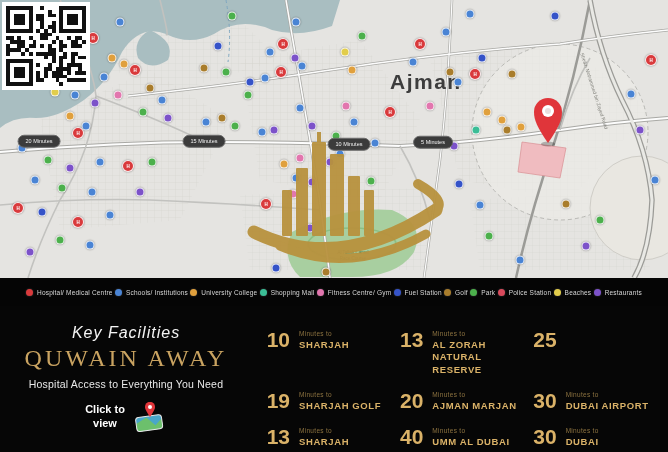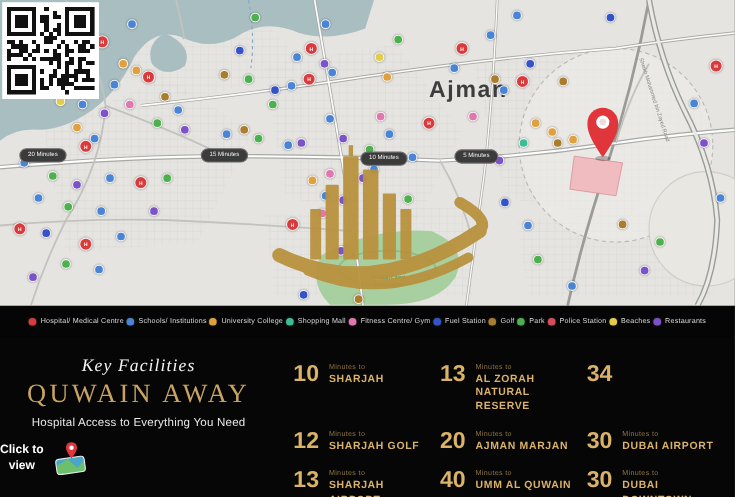--- a/index.html
+++ b/index.html
@@ -35,26 +35,26 @@
           display:flex;align-items:center;justify-content:space-between;box-sizing:border-box;
           padding:0 26px;z-index:2}
   .leg-item{display:flex;align-items:center;flex:none}
   .leg-dot{width:7px;height:7px;border-radius:50%;margin-right:4px;flex:none;
            box-shadow:0 0 2px rgba(255,255,255,.25)}
   .leg-label{font-size:6.5px;color:#d8d8d8;letter-spacing:.2px;white-space:nowrap}
 
   
   .bottom{position:absolute;left:0;top:306px;width:668px;height:146px;display:flex;background:#060606}
   .promo{width:252px;box-sizing:border-box;padding-top:18px;text-align:center;flex:none}
-  .script-title{font-family:Liberation Serif, serif;font-style:italic;color:#f4f4f4;font-size:16px;
+  .script-title{font-family:Liberation Sans, sans-serif;font-style:italic;color:#f4f4f4;font-size:16px;
                 letter-spacing:1px}
   .headline{font-family:"Liberation Serif",serif;color:#c9a361;font-size:24px;letter-spacing:3px;
             margin-top:3px;white-space:nowrap}
   .subtitle{color:#e8e8e8;font-size:10.5px;margin-top:6px;letter-spacing:.2px}
-  .cta{margin-top:12px;display:flex;align-items:center;justify-content:flex-start;gap:8px;cursor:pointer}
+  .cta{margin-top:12px;display:flex;align-items:center;justify-content:center;gap:8px;cursor:pointer}
   .cta-text{color:#fff;font-weight:bold;font-size:11px;line-height:1.25;text-align:center}
 
   .times{flex:1;display:grid;grid-template-columns:repeat(3,1fr);align-content:start;
          padding:24px 14px 0 6px;row-gap:15px;column-gap:4px}
   .time-item{display:flex;gap:9px;align-items:flex-start}
   .minutes{font-size:21px;font-weight:bold;color:#dab268;min-width:32px;text-align:right;
            line-height:.95;flex:none;font-family:"Liberation Sans",sans-serif}
   .unit{font-size:6.5px;color:#8d7340;letter-spacing:.3px}
   .dest{font-size:9.5px;font-weight:bold;color:#dab268;letter-spacing:.6px;margin-top:2px;
         line-height:1.3;max-width:118px}
@@ -562,24 +562,24 @@
         </div>
       </div>
       <div class="time-item">
         <div class="minutes">13</div>
         <div>
           <div class="unit">Minutes to</div>
           <div class="dest">AL ZORAH NATURAL RESERVE</div>
         </div>
       </div>
       <div class="time-item">
-        <div class="minutes">34</div>
-      </div>
-      <div class="time-item">
-        <div class="minutes">12</div>
+        <div class="minutes">25</div>
+      </div>
+      <div class="time-item">
+        <div class="minutes">19</div>
         <div>
           <div class="unit">Minutes to</div>
           <div class="dest">SHARJAH GOLF</div>
         </div>
       </div>
       <div class="time-item">
         <div class="minutes">20</div>
         <div>
           <div class="unit">Minutes to</div>
           <div class="dest">AJMAN MARJAN</div>
@@ -596,21 +596,21 @@
         <div class="minutes">13</div>
         <div>
           <div class="unit">Minutes to</div>
           <div class="dest">SHARJAH AIRPORT</div>
         </div>
       </div>
       <div class="time-item">
         <div class="minutes">40</div>
         <div>
           <div class="unit">Minutes to</div>
-          <div class="dest">UMM AL QUWAIN</div>
+          <div class="dest">UMM AL DUBAI</div>
         </div>
       </div>
       <div class="time-item">
         <div class="minutes">30</div>
         <div>
           <div class="unit">Minutes to</div>
           <div class="dest">DUBAI DOWNTOWN</div>
         </div>
       </div>
     </div>

